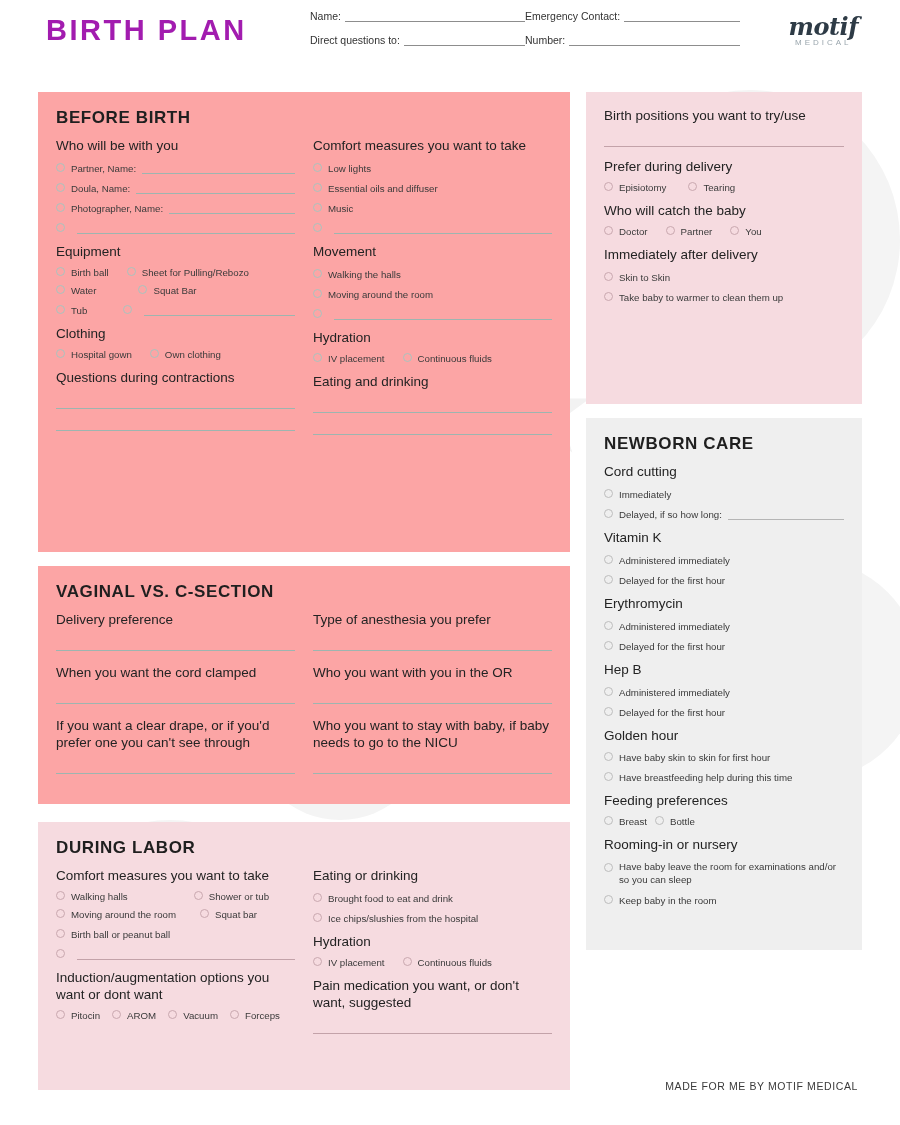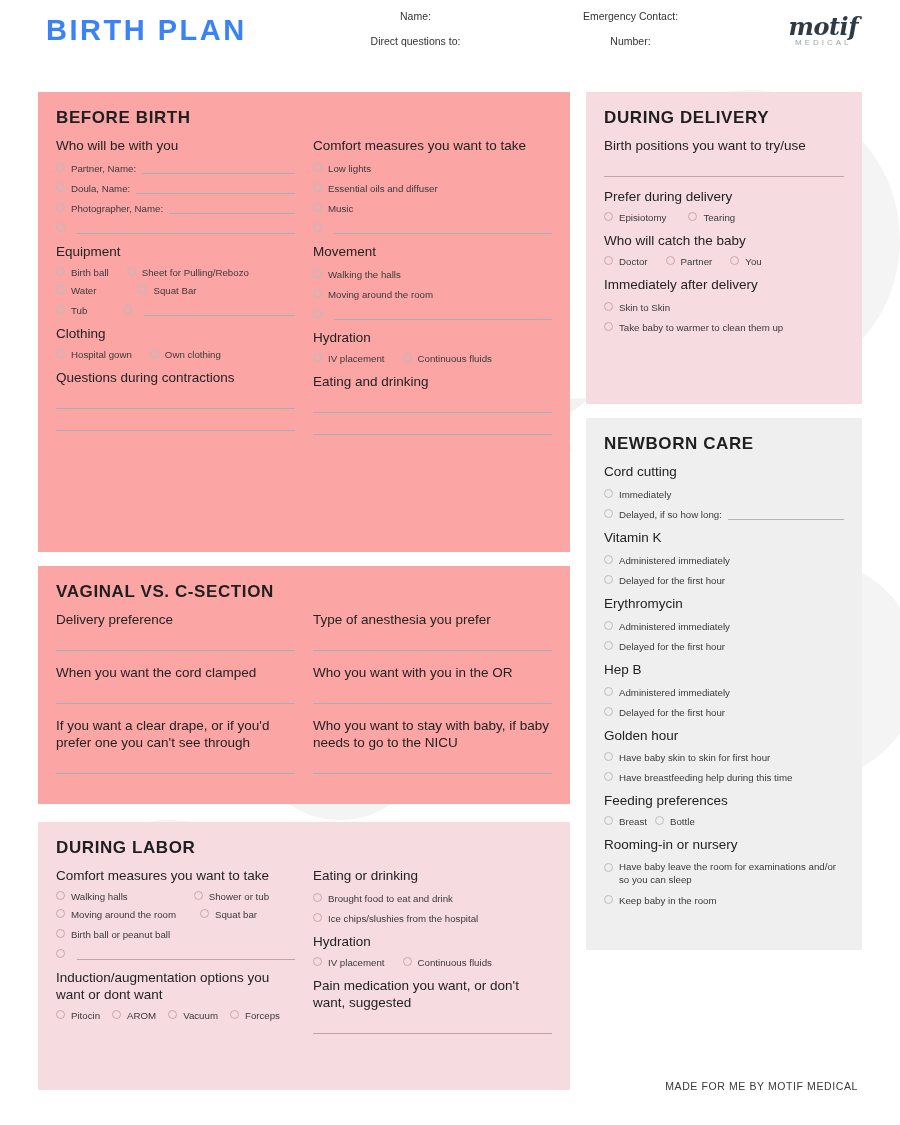--- a/index.html
+++ b/index.html
@@ -44,40 +44,39 @@
     background: #fff;
     z-index: 5;
   }
   .title {
     position: absolute;
     left: 46px;
     top: 14px;
     font-size: 29px;
     letter-spacing: 2.5px;
     font-weight: bold;
-    color: #3b82f6;
+    color: #a21caf;
   }
   .hdr-fields {
     position: absolute;
     left: 310px;
     top: 10px;
     width: 430px;
     font-size: 10.5px;
     color: #333;
   }
   .hdr-row {
     display: flex;
     align-items: flex-end;
     margin-bottom: 12px;
   }
   .hdr-item {
     display: flex;
-    align-items: center;
+    align-items: flex-start;
     width: 224px;
-    flex-direction: column;
   }
   .hdr-item .lbl { white-space: nowrap; margin-right: 4px; }
   .hdr-item .rule {
     flex: 1;
     border-bottom: 1px solid #8d8d8d;
     height: 11px;
   }
   .logo {
     position: absolute;
     right: 42px;
@@ -456,21 +455,20 @@
           </span>
       </div>
 
       <div class="q">Pain medication you want, or don't want, suggested</div>
       <div class="line"></div>
     </div>
   </div>
 </div>
 
 <div class="panel pink" style="left:586px;top:92px;width:276px;height:312px;">
-  <h2>DURING DELIVERY</h2>
   <div class="q first">Birth positions you want to try/use</div>
   <div class="line" style="margin-bottom:12px;"></div>
 
   <div class="q">Prefer during delivery</div>
   <div class="opt-inline" style="gap:22px;">
     <span class="cell">
         <span class="radio"></span>
         <span class="txt">Episiotomy</span>
       </span>
     <span class="cell">

